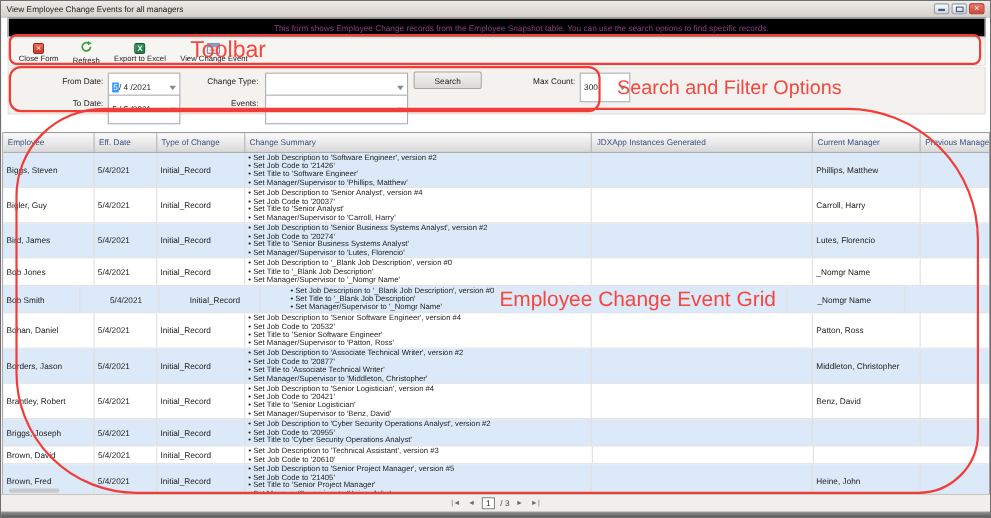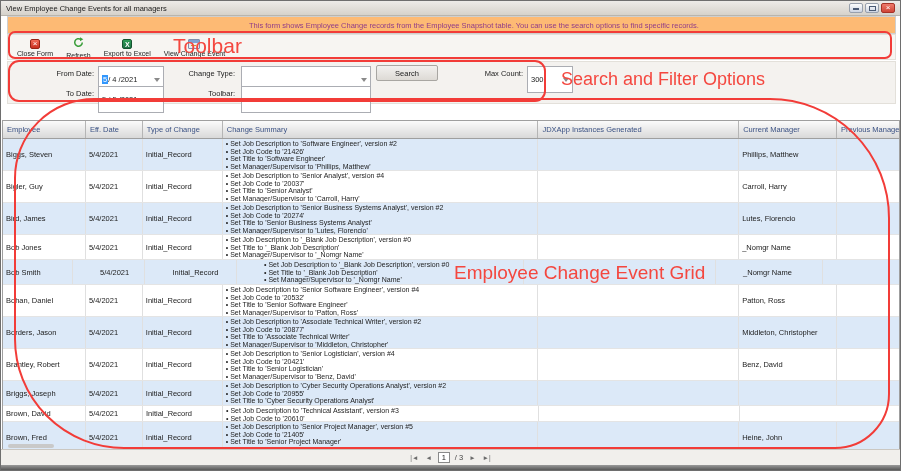--- a/index.html
+++ b/index.html
@@ -14,21 +14,21 @@
   .titlebar .title{font-size:7.5px;color:#1c1c1c;}
   .win-controls{margin-left:auto;display:flex;gap:2px;}
   .win-btn{width:14px;height:10px;border:1px solid #98a0ad;border-radius:2px;
            background:linear-gradient(#fdfdfd,#ccd4e2);position:relative;padding:0;cursor:default;}
   .win-btn .min-bar{position:absolute;left:3px;right:3px;bottom:2px;height:2px;background:#4a5a74;}
   .win-btn .restore-box{position:absolute;left:3px;top:2px;width:7px;height:5px;border:1px solid #4a5a74;}
   .win-btn.close{background:linear-gradient(#EE7A6B,#D04537);border-color:#A53227;color:#fff;
                  font-size:8px;line-height:8px;text-align:center;}
 
   
-  .message-bar{position:absolute;top:15px;left:6px;width:889px;height:18px;background:#fdba74;
+  .message-bar{position:absolute;top:15px;left:6px;width:889px;height:18px;background:#000000;
                border:1px solid #CFCFCF;display:flex;align-items:center;}
   .message-bar span{padding-left:241px;font-size:7.5px;color:#913D88;white-space:nowrap;}
 
   
   .toolbar{position:absolute;top:33px;left:6px;width:889px;height:26px;background:#F7F5F2;
            border:1px solid #E3E0DA;display:flex;align-items:center;gap:9px;padding:1px 7px 0;}
   .tb-btn{display:flex;flex-direction:column;align-items:center;gap:1px;background:transparent;
           border:none;padding:0 2px;cursor:default;font-family:"Liberation Sans",sans-serif;}
   .tb-label{font-size:7px;color:#222;white-space:nowrap;}
   .icon-close-form{width:10px;height:10px;background:linear-gradient(#F26B57,#C92F1F);border:1px solid #962315;
@@ -157,21 +157,21 @@
       <span>300</span>
       <span class="chev"></span>
     </div>
 
     <span class="flabel" style="left:10px;top:27px;width:76px;">To Date:</span>
     <div class="ffield" style="left:90px;top:24px;width:66px;">
       <span>5 / 5 /2021</span>
       <span class="chev"></span>
     </div>
 
-    <span class="flabel" style="left:147px;top:27px;width:80px;">Toolbar:</span>
+    <span class="flabel" style="left:147px;top:27px;width:80px;">Events:</span>
     <div class="ffield" style="left:233px;top:24px;width:130px;">
       <span></span>
       <span class="chev"></span>
     </div>
   </div>
 
   <div class="grid">
     <div class="ghead">
       <div class="hcell c0">Employee</div>
       <div class="hcell c1">Eff. Date</div>

